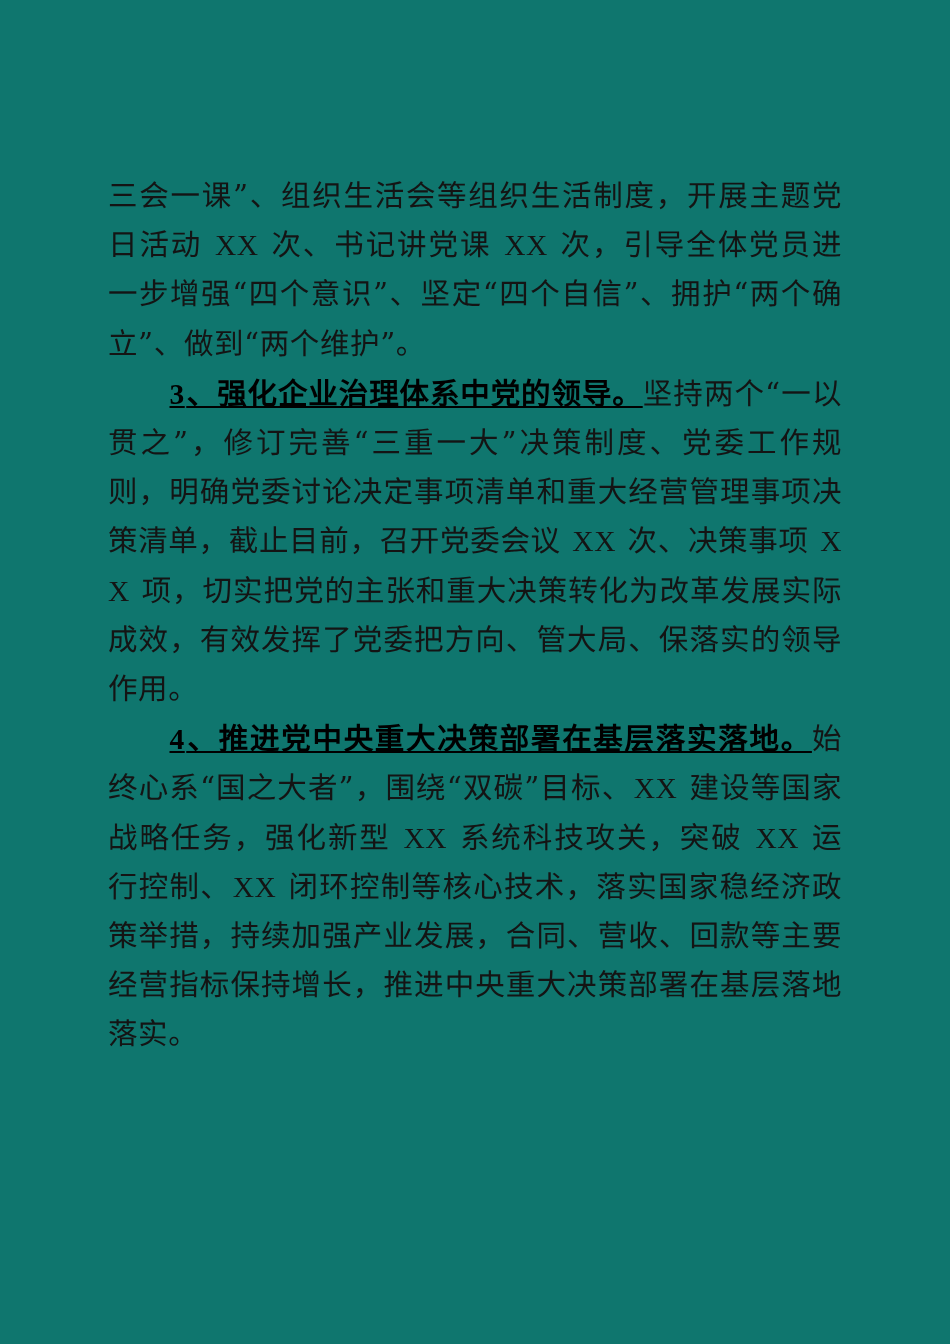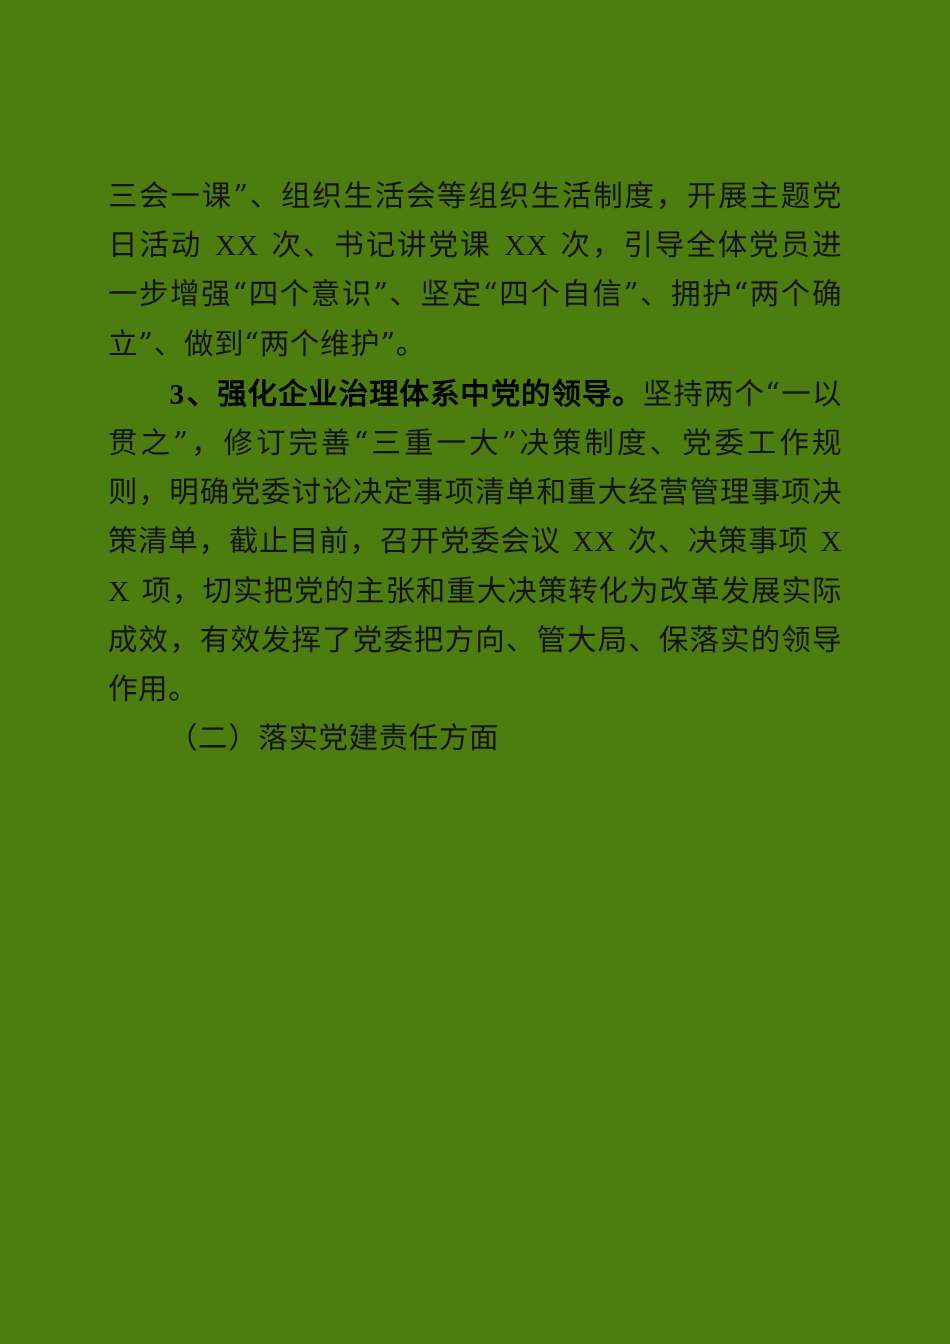--- a/index.html
+++ b/index.html
@@ -17,21 +17,21 @@
     color: #111111;
     -webkit-font-smoothing: antialiased;
   }
 
   #page {
     position: absolute;
     left: 0;
     top: 0;
     width: 950px;
     height: 1344px;
-    background: #4d7c0f;
+    background: #0f766e;
   }
 
   #text-body {
     position: absolute;
     left: 108px;
     top: 172px;
     width: 734px;
   }
 
   .para {
@@ -52,20 +52,21 @@
     text-indent: 0;
   }
 
   
   .para { text-align-last: left; }
 
   .lead {
     font-weight: bold;
     letter-spacing: 0.4px;
     color: #000000;
+    text-decoration: underline;
   }
 
   .latin {
     font-family: "Liberation Serif", "DejaVu Serif", serif;
     letter-spacing: 0.5px;
     padding: 0 1.5px;
   }
 
   .short-line { text-align-last: left; }
 </style>
@@ -75,18 +76,20 @@
 <div id="page">
 
   <div id="text-body">
 
     <p class="para no-indent">三会一课”、组织生活会等组织生活制度，开展主题党日活动 <span class="latin">XX</span> 次、书记讲党课 <span class="latin">XX</span> 次，引导全体党员进一步增强“四个意识”、坚定“四个自信”、拥护“两个确立”、做到“两个维护”。</p>
 
     <p class="para">
       <span class="lead"><span class="latin">3</span>、强化企业治理体系中党的领导。</span><span>坚持两个“一以贯之”，修订完善“三重一大”决策制度、党委工作规则，明确党委讨论决定事项清单和重大经营管理事项决策清单，截止目前，召开党委会议 <span class="latin">XX</span> 次、决策事项 <span class="latin">XX</span> 项，切实把党的主张和重大决策转化为改革发展实际成效，有效发挥了党委把方向、管大局、保落实的领导作用。</span>
     </p>
 
+    <p class="para">
+      <span class="lead"><span class="latin">4</span>、推进党中央重大决策部署在基层落实落地。</span><span>始终心系“国之大者”，围绕“双碳”目标、<span class="latin">XX</span> 建设等国家战略任务，强化新型 <span class="latin">XX</span> 系统科技攻关，突破 <span class="latin">XX</span> 运行控制、<span class="latin">XX</span> 闭环控制等核心技术，落实国家稳经济政策举措，持续加强产业发展，合同、营收、回款等主要经营指标保持增长，推进中央重大决策部署在基层落地落实。</span>
+    </p>
 
-    <p class="para short-line">（二）落实党建责任方面</p>
 
 
   </div>
 </div>
 
 </body></html>

